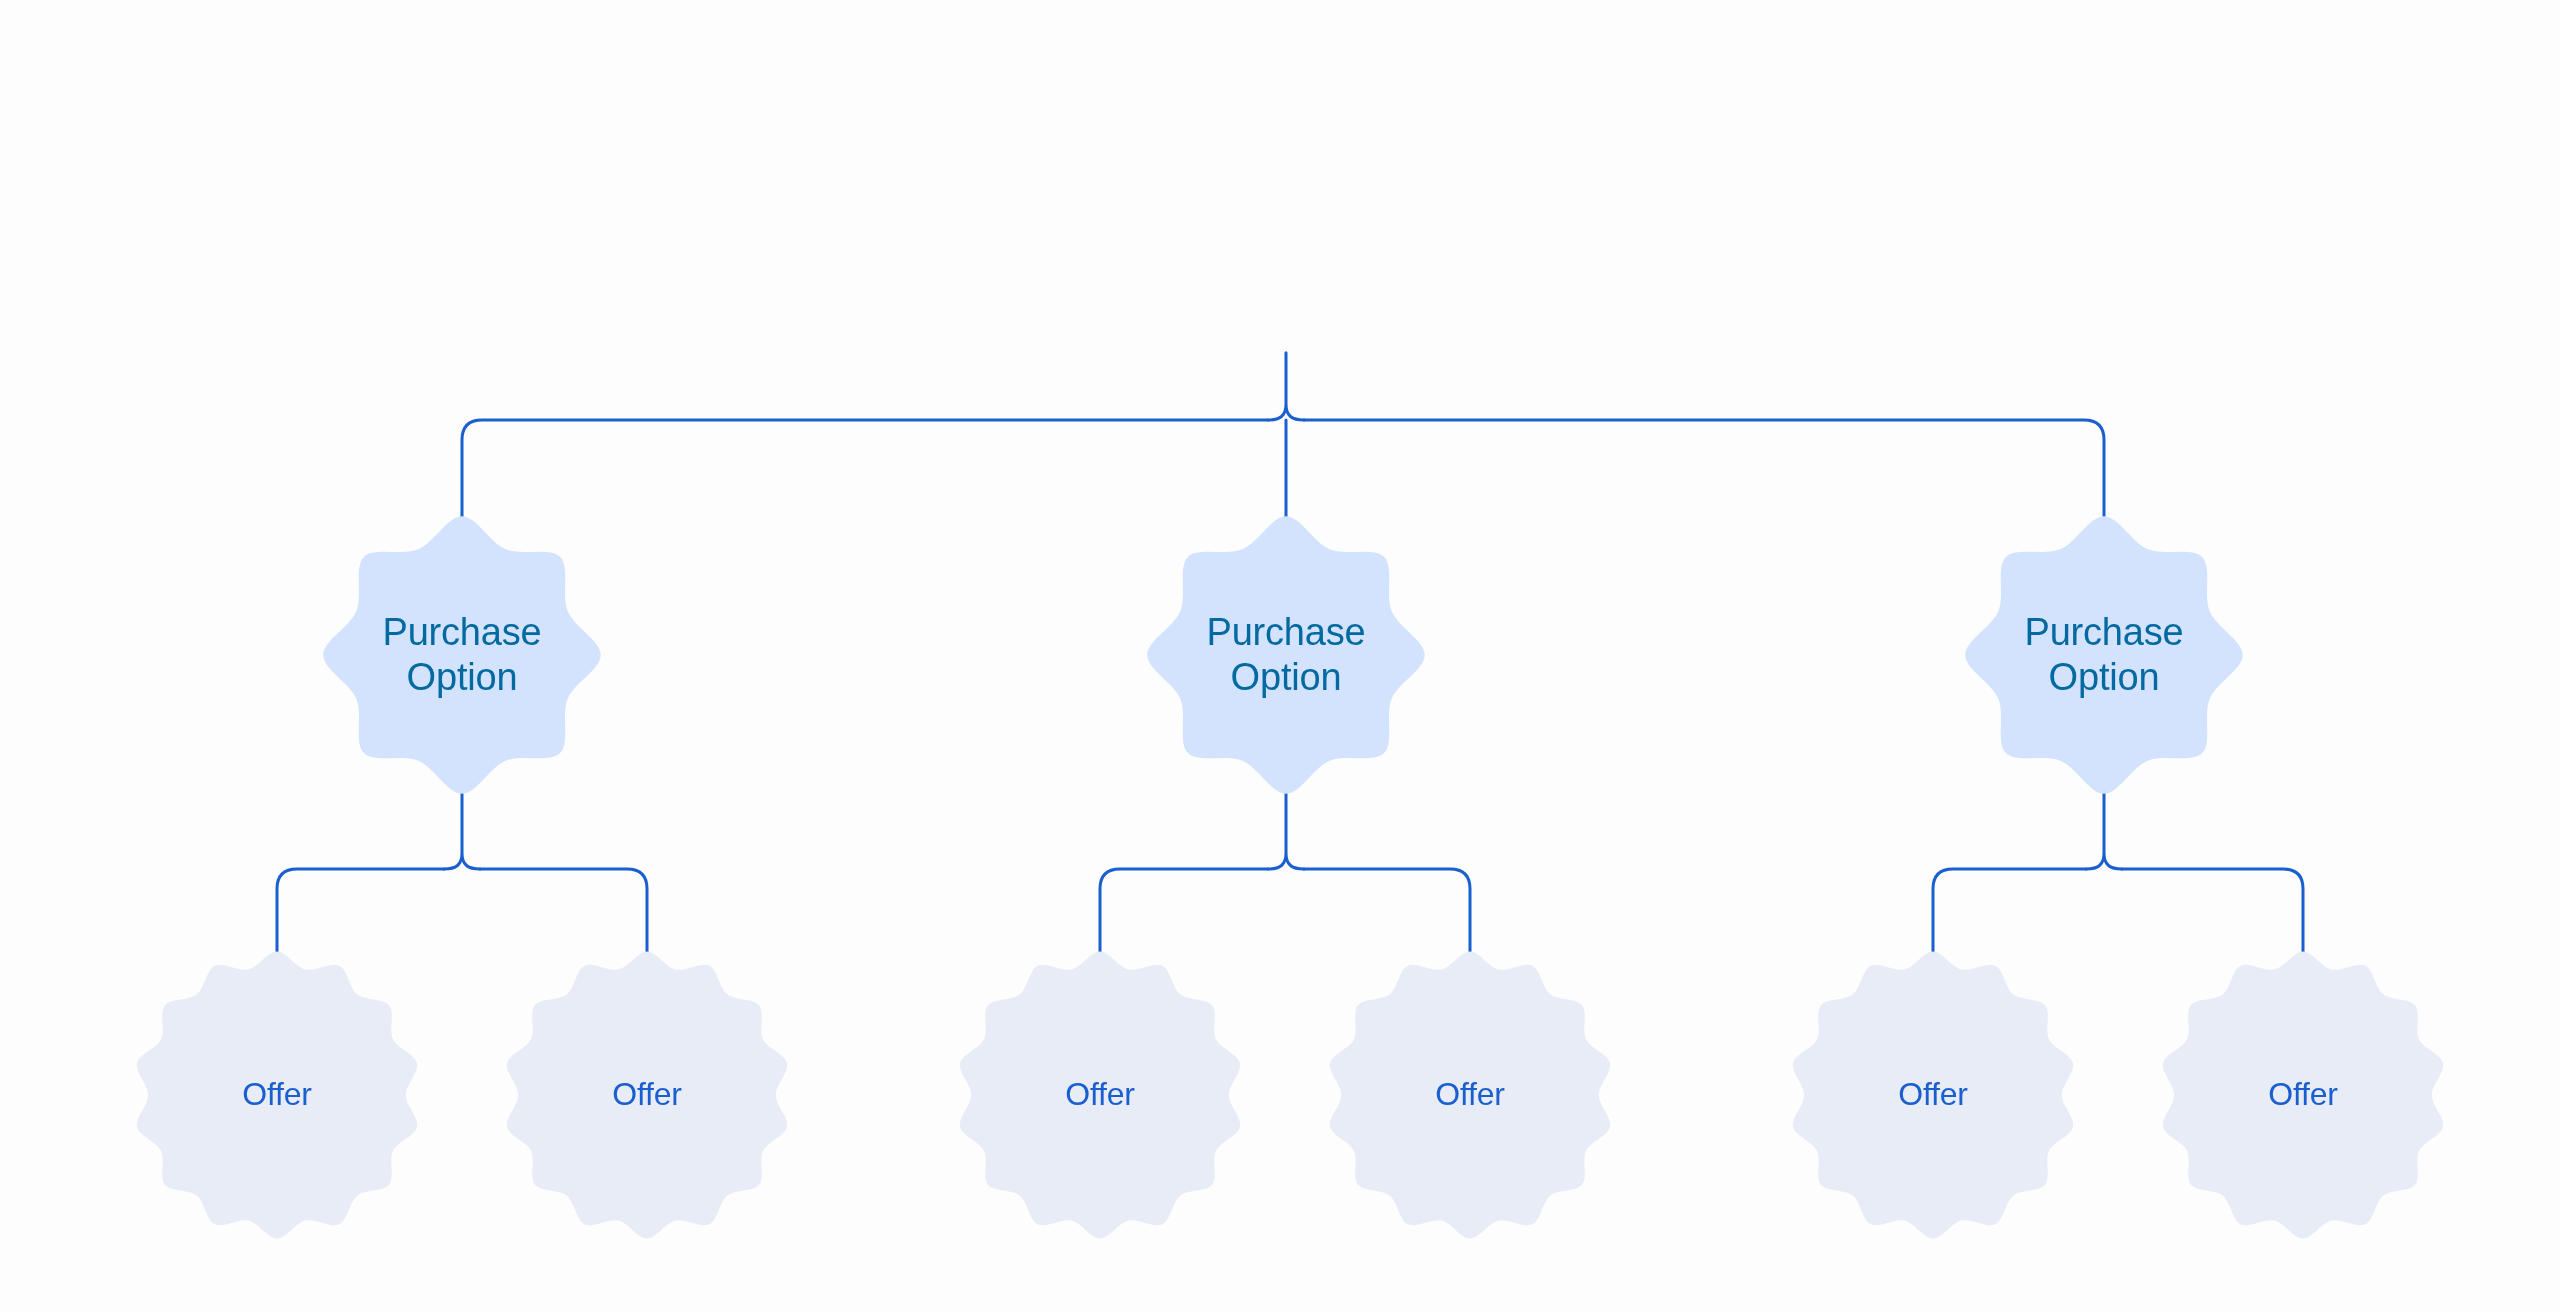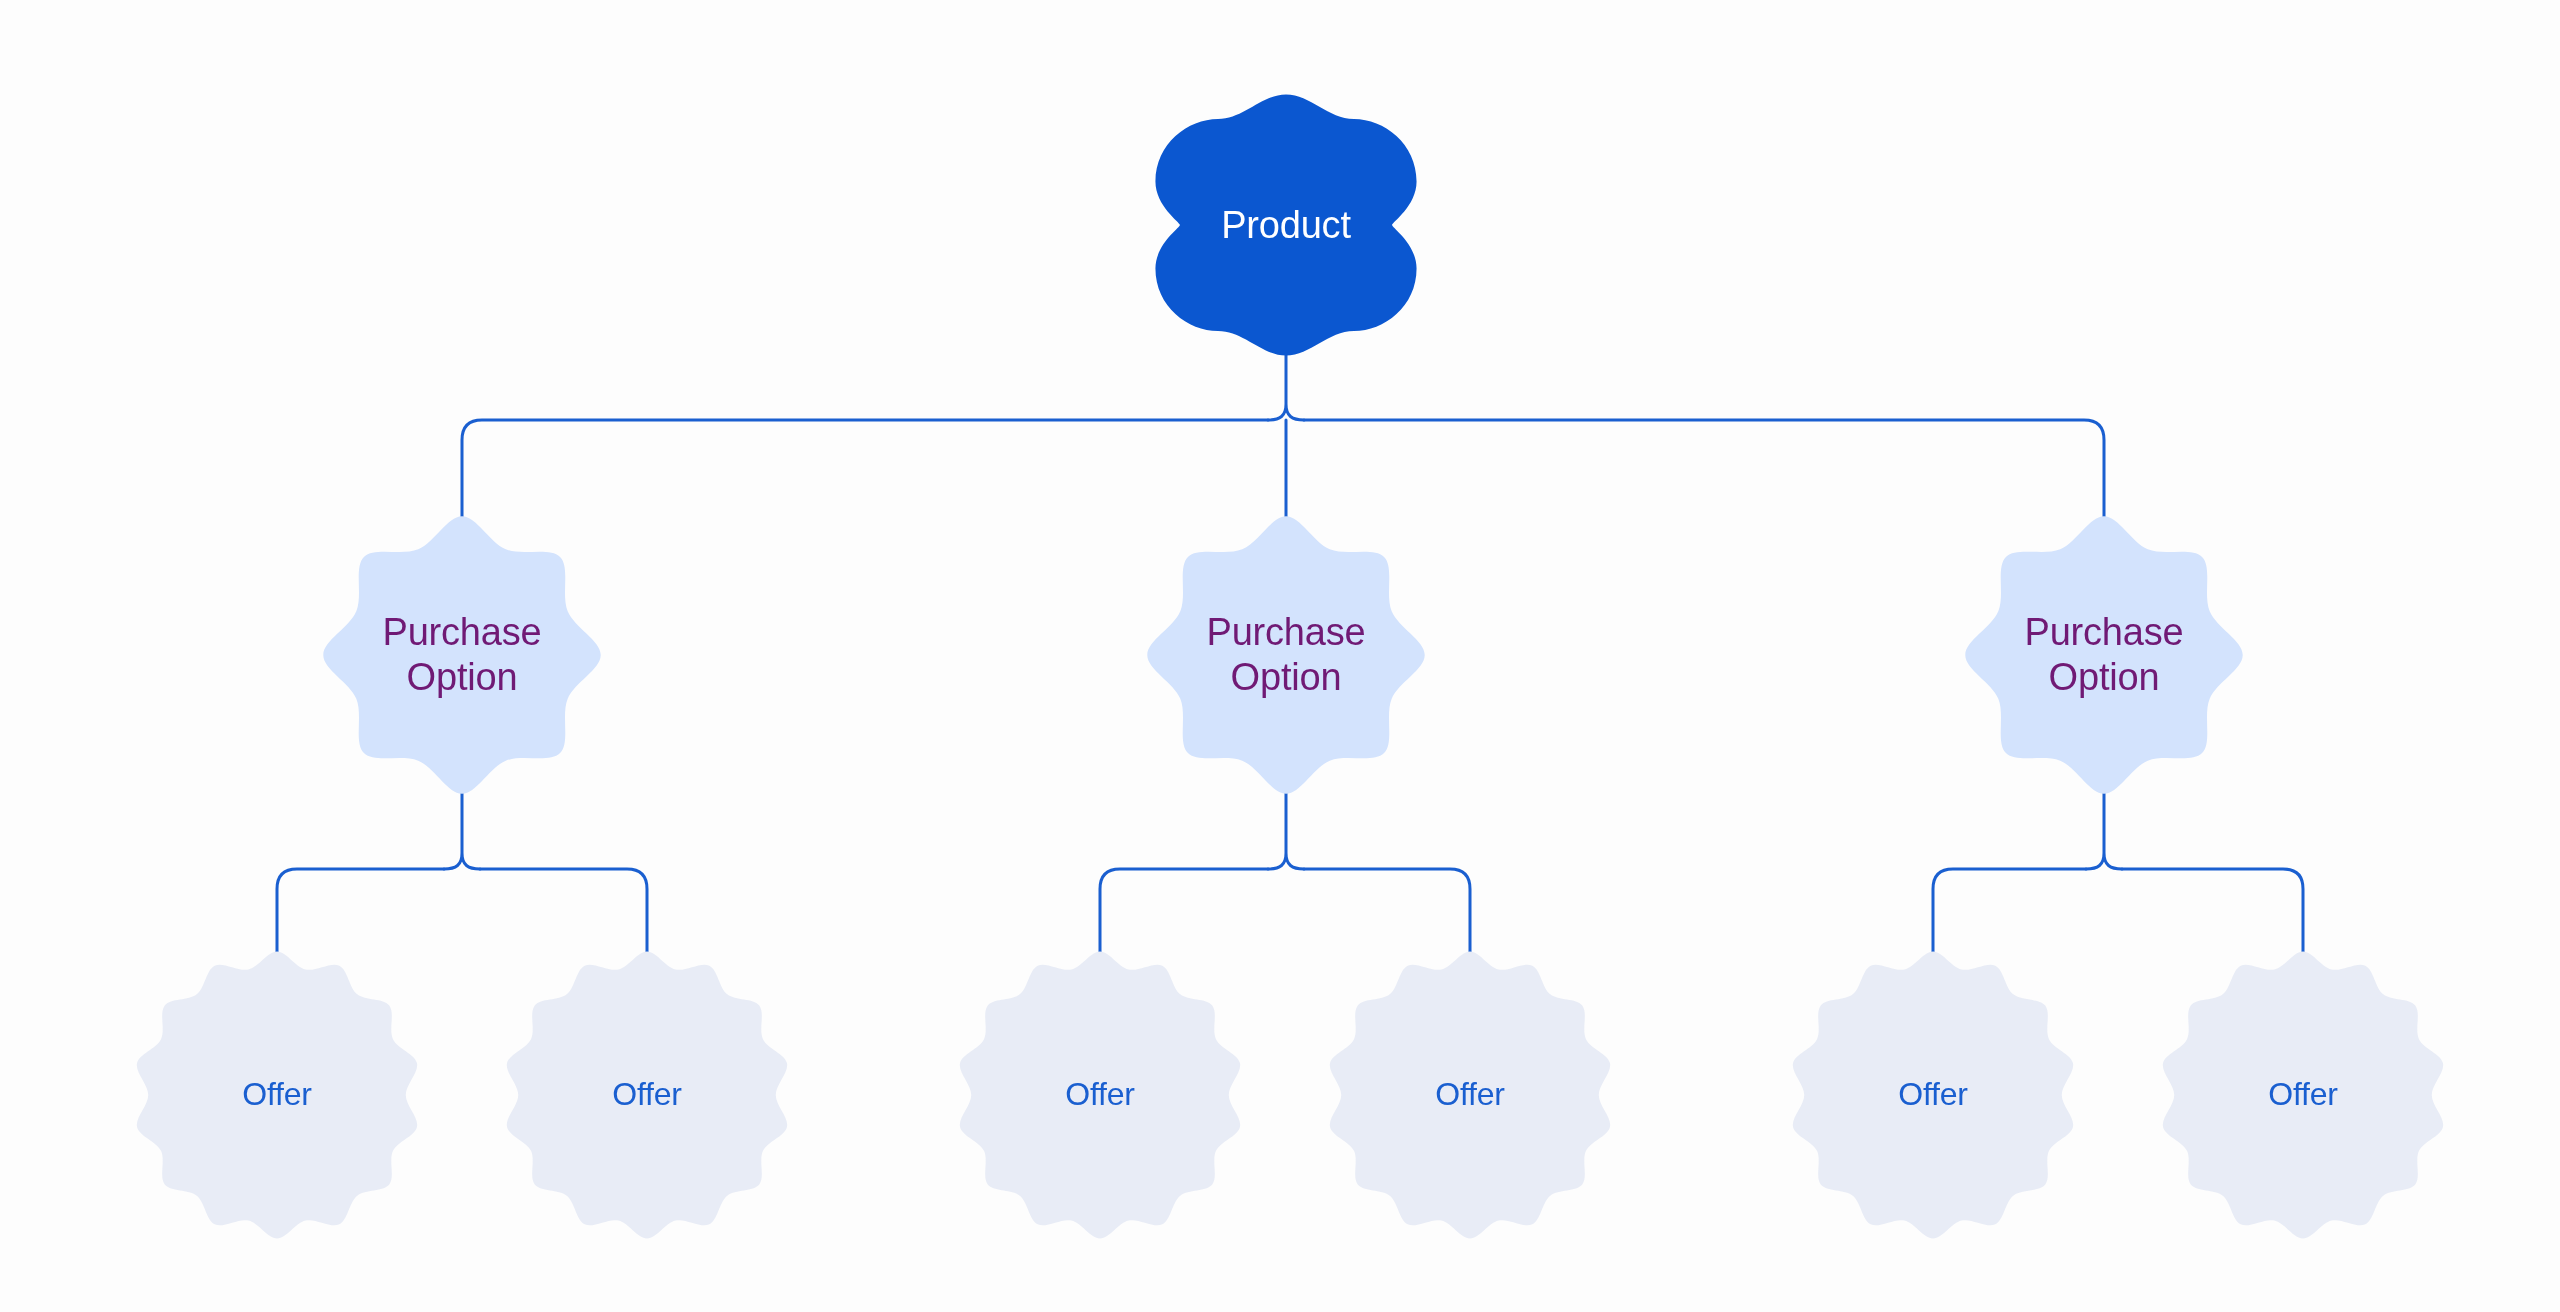--- a/index.html
+++ b/index.html
@@ -53,21 +53,21 @@
     z-index: 1;
   }
   .node-product {
     font-size: 38px;
     font-weight: 400;
     color: #ffffff;
   }
   .node-purchase-option {
     font-size: 38px;
     font-weight: 400;
-    color: #701a75;
+    color: #0369a1;
     justify-content: center;
   }
   .node-offer {
     font-size: 32px;
     font-weight: 400;
     color: #1a5fd0;
   }
 </style>
 </head>
 <body>
@@ -116,38 +116,20 @@
       C 2104 865 2098 869 2086 869" stroke="#1a5fd0" stroke-width="3" fill="none"></path>
         <path d="M 2086 869 L 1953 869
                 Q 1933 869 1933 889
                 L 1933 955.88" stroke="#1a5fd0" stroke-width="3" fill="none"></path>
         <path d="M 2122 869 L 2283 869
                 Q 2303 869 2303 889
                 L 2303 955.88" stroke="#1a5fd0" stroke-width="3" fill="none"></path>
       </g>
   </svg>
 
-  <div class="node node-product" style="left:1150px; top:89px; width:272px; height:272px;">
-    <svg class="blob" viewBox="0 0 200 200" preserveAspectRatio="none">
-      <path d="M 100 4
-               C 118 4 131 22 150 22
-               C 172 22 196 40 196 68
-               C 196 86 178 98 178 100
-               C 178 102 196 114 196 132
-               C 196 160 172 178 150 178
-               C 131 178 118 196 100 196
-               C 82 196 69 178 50 178
-               C 28 178 4 160 4 132
-               C 4 114 22 102 22 100
-               C 22 98 4 86 4 68
-               C 4 40 28 22 50 22
-               C 69 22 82 4 100 4 Z" fill="#0b57d0"></path>
-    </svg>
-    <span class="label">Product</span>
-  </div>
 
   <div class="node node-purchase-option" style="left:319px; top:512px; width:286px; height:286px;">
     <svg class="blob" viewBox="0 0 200 200">
         <path class="blob8" fill="#d3e3fd" d="M 100.00 3.00 C 110.20 3.00, 119.18 21.35, 130.61 26.09 C 142.05 30.82, 161.37 24.19, 168.59 31.41 C 175.81 38.63, 169.18 57.95, 173.91 69.39 C 178.65 80.82, 197.00 89.80, 197.00 100.00 C 197.00 110.20, 178.65 119.18, 173.91 130.61 C 169.18 142.05, 175.81 161.37, 168.59 168.59 C 161.37 175.81, 142.05 169.18, 130.61 173.91 C 119.18 178.65, 110.20 197.00, 100.00 197.00 C 89.80 197.00, 80.82 178.65, 69.39 173.91 C 57.95 169.18, 38.63 175.81, 31.41 168.59 C 24.19 161.37, 30.82 142.05, 26.09 130.61 C 21.35 119.18, 3.00 110.20, 3.00 100.00 C 3.00 89.80, 21.35 80.82, 26.09 69.39 C 30.82 57.95, 24.19 38.63, 31.41 31.41 C 38.63 24.19, 57.95 30.82, 69.39 26.09 C 80.82 21.35, 89.80 3.00, 100.00 3.00 Z"></path>
       </svg>
     <span class="label">Purchase
 Option</span>
   </div>
 
   <div class="node node-purchase-option" style="left:1143px; top:512px; width:286px; height:286px;">

